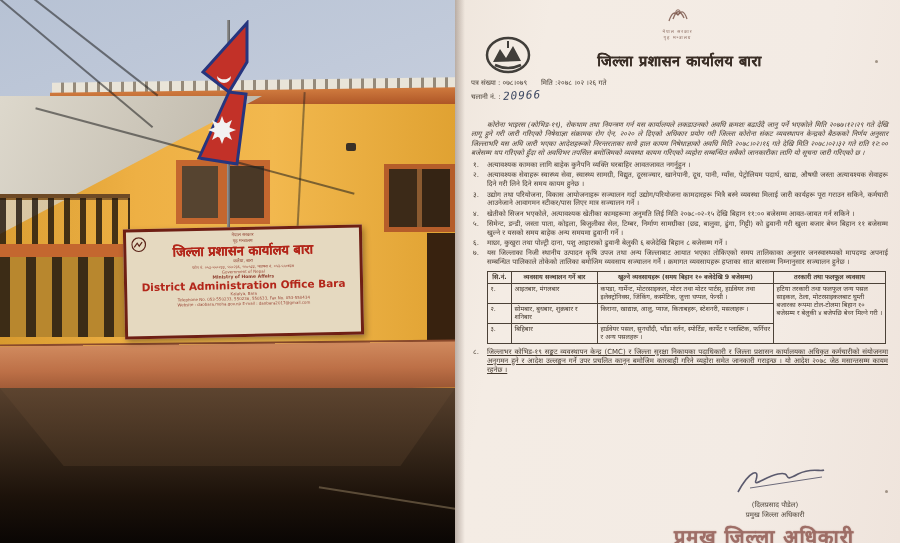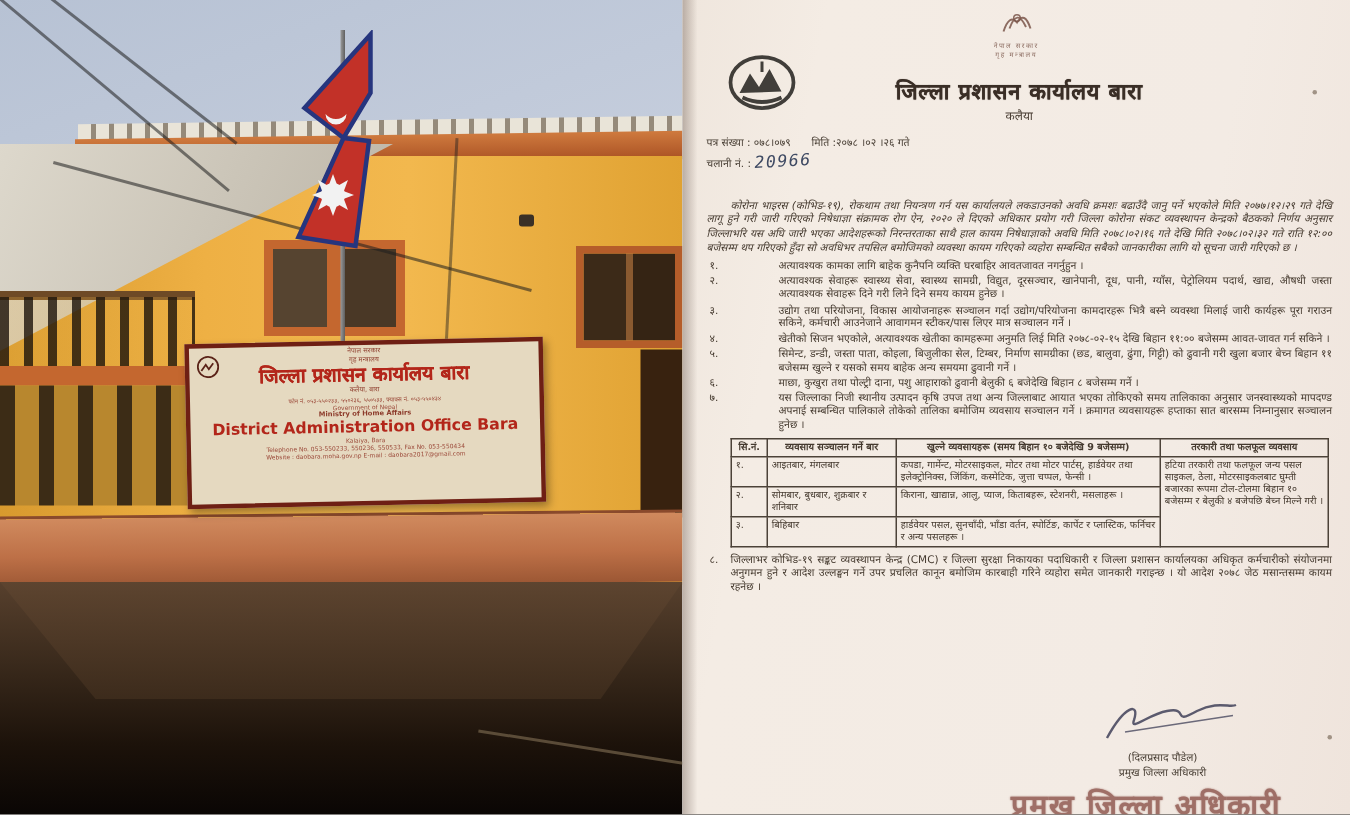--- a/index.html
+++ b/index.html
@@ -74,29 +74,29 @@
   .refrow{display:flex;margin-top:8px;font-size:7px;color:#4a4036;}
   .chalani{font-size:7px;margin-top:2px;}
   .hand{font-family:"DejaVu Sans Mono","Liberation Mono",monospace;font-style:italic;font-size:11px;
         color:#3f4a63;letter-spacing:1px;transform:rotate(-3deg);display:inline-block;}
   .notice-head{margin-top:7px;text-align:center;font-size:8px;font-weight:bold;text-decoration:underline;
                color:#33291f;text-shadow:0 0 .4px #33291f;}
   .body-par{margin-top:19px;font-size:7px;line-height:9.3px;text-align:justify;text-indent:16px;color:#453a2f;font-style:italic;}
   .nlist{margin-top:3px;}
   .nlist .row{display:flex;font-size:7px;line-height:8.8px;color:#453a2f;margin-top:1.5px;}
   .nlist .n{width:16px;flex:none;text-align:left;padding-left:2px;}
-  .nlist .t{flex:1;text-align:justify;margin-left:32px;}
+  .nlist .t{flex:1;text-align:justify;}
   table.sched{border-collapse:collapse;margin:4px 0 0 16px;width:398px;table-layout:fixed;}
   table.sched th,table.sched td{border:1px solid #4c4238;font-size:6.4px;line-height:8px;
         padding:1.5px 2.5px;vertical-align:top;color:#453a2f;}
   table.sched th{text-align:center;font-weight:bold;}
   .c-sn{width:24px;} .c-day{width:86px;} .c-biz{width:176px;} .c-veg{width:112px;}
   .item8{display:flex;font-size:7px;line-height:9px;color:#453a2f;margin-top:4px;}
   .item8 .n{width:16px;flex:none;padding-left:2px;}
-  .item8 .t{flex:1;text-align:justify;}
+  .item8 .t{flex:1;text-align:justify;text-decoration:underline;}
   .sigblock{position:absolute;right:50px;top:466px;width:150px;text-align:center;color:#4a4036;}
   .signame{font-size:7px;margin-top:-4px;}
   .sigtitle{font-size:7px;margin-top:1px;}
   .watermark{position:absolute;right:46px;bottom:-7px;font-size:20px;font-weight:bold;color:#8a5048;
              opacity:.8;text-shadow:0 0 1.2px #8a5048;letter-spacing:1px;white-space:nowrap;}
   .speck{position:absolute;width:3px;height:3px;background:#6a5a4a;border-radius:50%;opacity:.6;}
 </style>
 </head>
 <body>
 
@@ -180,21 +180,20 @@
     <span class="emblem-left">
       <svg width="46" height="38" viewBox="0 0 46 38">
         <ellipse cx="23" cy="19" rx="21" ry="17" fill="none" stroke="#2e2c28" stroke-width="2.5"></ellipse>
         <path d="M8,26 L15,13 L21,22 L28,10 L36,25 Z" fill="#2e2c28"></path>
         <path d="M10,29 Q23,35 36,29" fill="none" stroke="#2e2c28" stroke-width="2.5"></path>
         <line x1="23" y1="5" x2="23" y2="12" stroke="#2e2c28" stroke-width="2"></line>
       </svg>
     </span>
 
     <div class="doc-title">जिल्ला प्रशासन कार्यालय बारा</div>
-    <div class="doc-sub">कलैया</div>
 
     <div class="refrow">
       <div>
         <div>पत्र संख्या : ०७८।०७९</div>
         <div class="chalani">
           <span>चलानी नं. :</span>
           <span class="hand">20966</span>
         </div>
       </div>
       <div>मिति :२०७८ ।०२ ।२६ गते</div>

